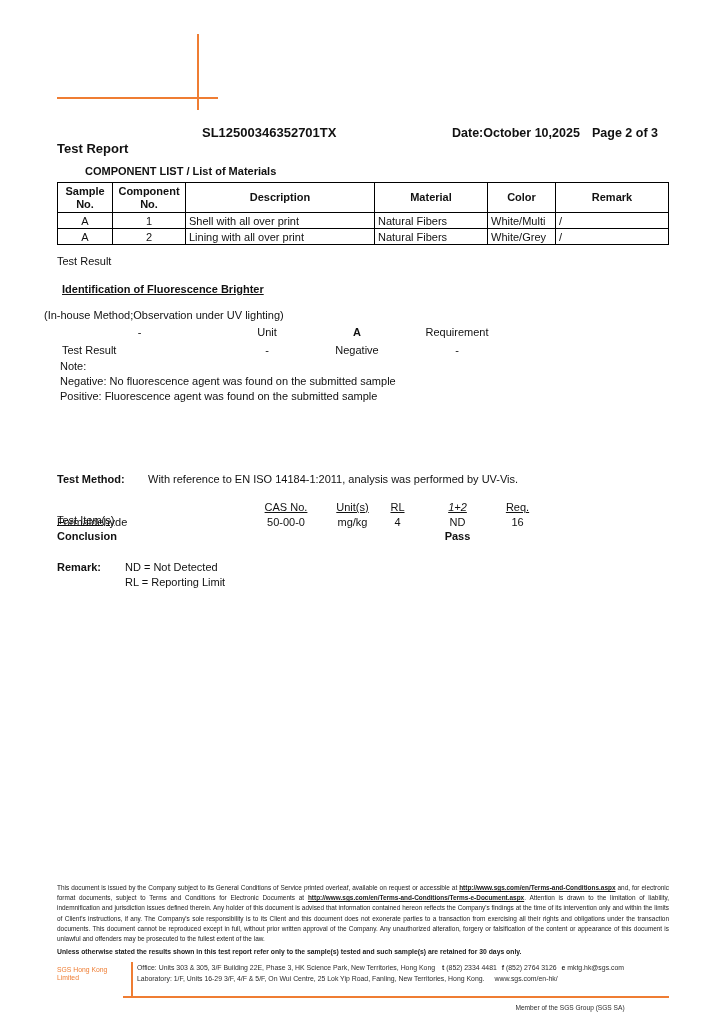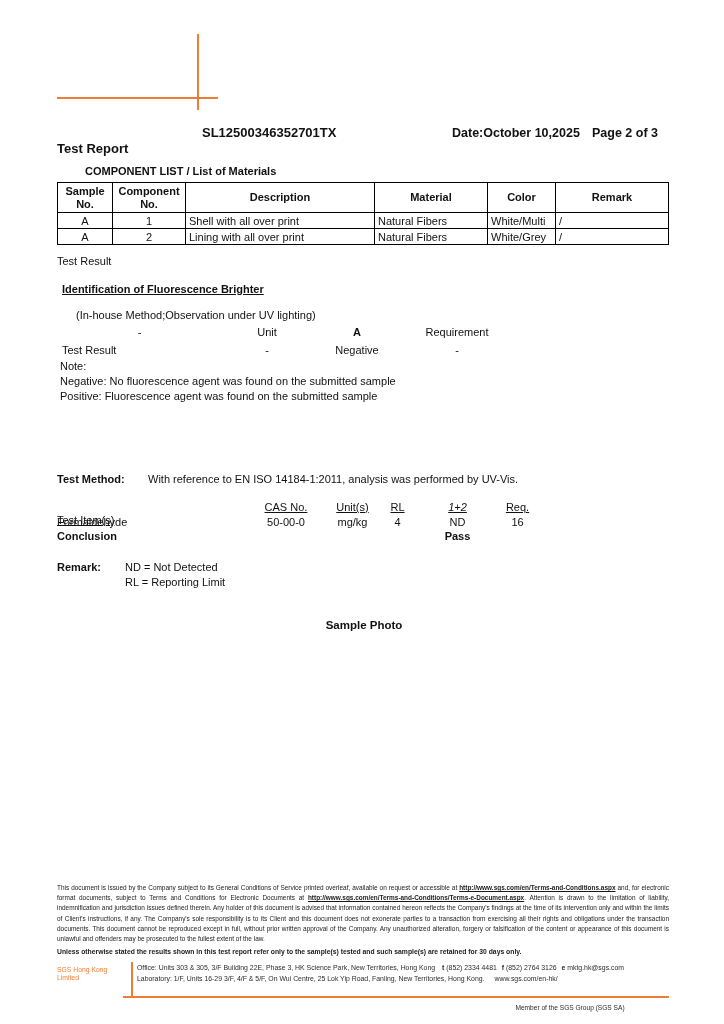--- a/index.html
+++ b/index.html
@@ -115,21 +115,21 @@
       <td>Lining with all over print</td>
       <td>Natural Fibers</td>
       <td>White/Grey</td>
       <td>/</td>
     </tr>
   </tbody>
     </table>
 
   <div class="abs t" style="left:57px;top:255px;">Test Result</div>
   <div class="abs t b u" style="left:62px;top:283px;">Identification of Fluorescence Brighter</div>
-  <div class="abs t" style="left:76px;top:309px;text-align:center;">(In-house Method;Observation under UV lighting)</div>
+  <div class="abs t" style="left:44px;top:309px;text-align:center;">(In-house Method;Observation under UV lighting)</div>
 
   <div>
     <span class="cellspan" style="left:57px;top:326px;width:165px;">-</span>
     <span class="cellspan" style="left:222px;top:326px;width:90px;">Unit</span>
     <span class="cellspan b" style="left:312px;top:326px;width:90px;">A</span>
     <span class="cellspan" style="left:402px;top:326px;width:110px;">Requirement</span>
 
     <span class="cellspan left" style="left:62px;top:344px;width:160px;">Test Result</span>
     <span class="cellspan" style="left:222px;top:344px;width:90px;">-</span>
     <span class="cellspan" style="left:312px;top:344px;width:90px;">Negative</span>
@@ -159,21 +159,20 @@
     <span class="cellspan" style="left:495px;top:516px;width:45px;">16</span>
 
     <span class="cellspan left b" style="left:57px;top:530px;width:185px;">Conclusion</span>
     <span class="cellspan b" style="left:420px;top:530px;width:75px;">Pass</span>
   </div>
 
   <div class="abs t b" style="left:57px;top:561px;">Remark:</div>
   <div class="abs t" style="left:125px;top:561px;">ND = Not Detected</div>
   <div class="abs t" style="left:125px;top:576px;">RL = Reporting Limit</div>
 
-  <div class="abs t b ctr" style="left:188px;top:618px;width:352px;font-size:11.5px;">Sample Photo</div>
 
   <div class="abs fine" style="left:57px;top:883px;width:612px;">
     <span>This document is issued by the Company subject to its General Conditions of Service printed overleaf, available on request or accessible at </span><span class="lnk">http://www.sgs.com/en/Terms-and-Conditions.aspx</span><span> and, for electronic format documents, subject to Terms and Conditions for Electronic Documents at </span><span class="lnk">http://www.sgs.com/en/Terms-and-Conditions/Terms-e-Document.aspx</span><span>. Attention is drawn to the limitation of liability, indemnification and jurisdiction issues defined therein. Any holder of this document is advised that information contained hereon reflects the Company's findings at the time of its intervention only and within the limits of Client's instructions, if any. The Company's sole responsibility is to its Client and this document does not exonerate parties to a transaction from exercising all their rights and obligations under the transaction documents. This document cannot be reproduced except in full, without prior written approval of the Company. Any unauthorized alteration, forgery or falsification of the content or appearance of this document is unlawful and offenders may be prosecuted to the fullest extent of the law.</span>
   </div>
   <div class="abs retention" style="left:57px;top:948px;width:612px;">Unless otherwise stated the results shown in this test report refer only to the sample(s) tested and such sample(s) are retained for 30 days only.</div>
 
   <div class="abs foot-company" style="left:57px;top:966px;width:72px;">SGS Hong Kong Limited</div>
   <div class="abs" style="left:131px;top:962px;width:1.5px;height:35px;background:var(--accent);"></div>
   <div class="abs foot-addr" style="left:137px;top:963px;">
     <div>

